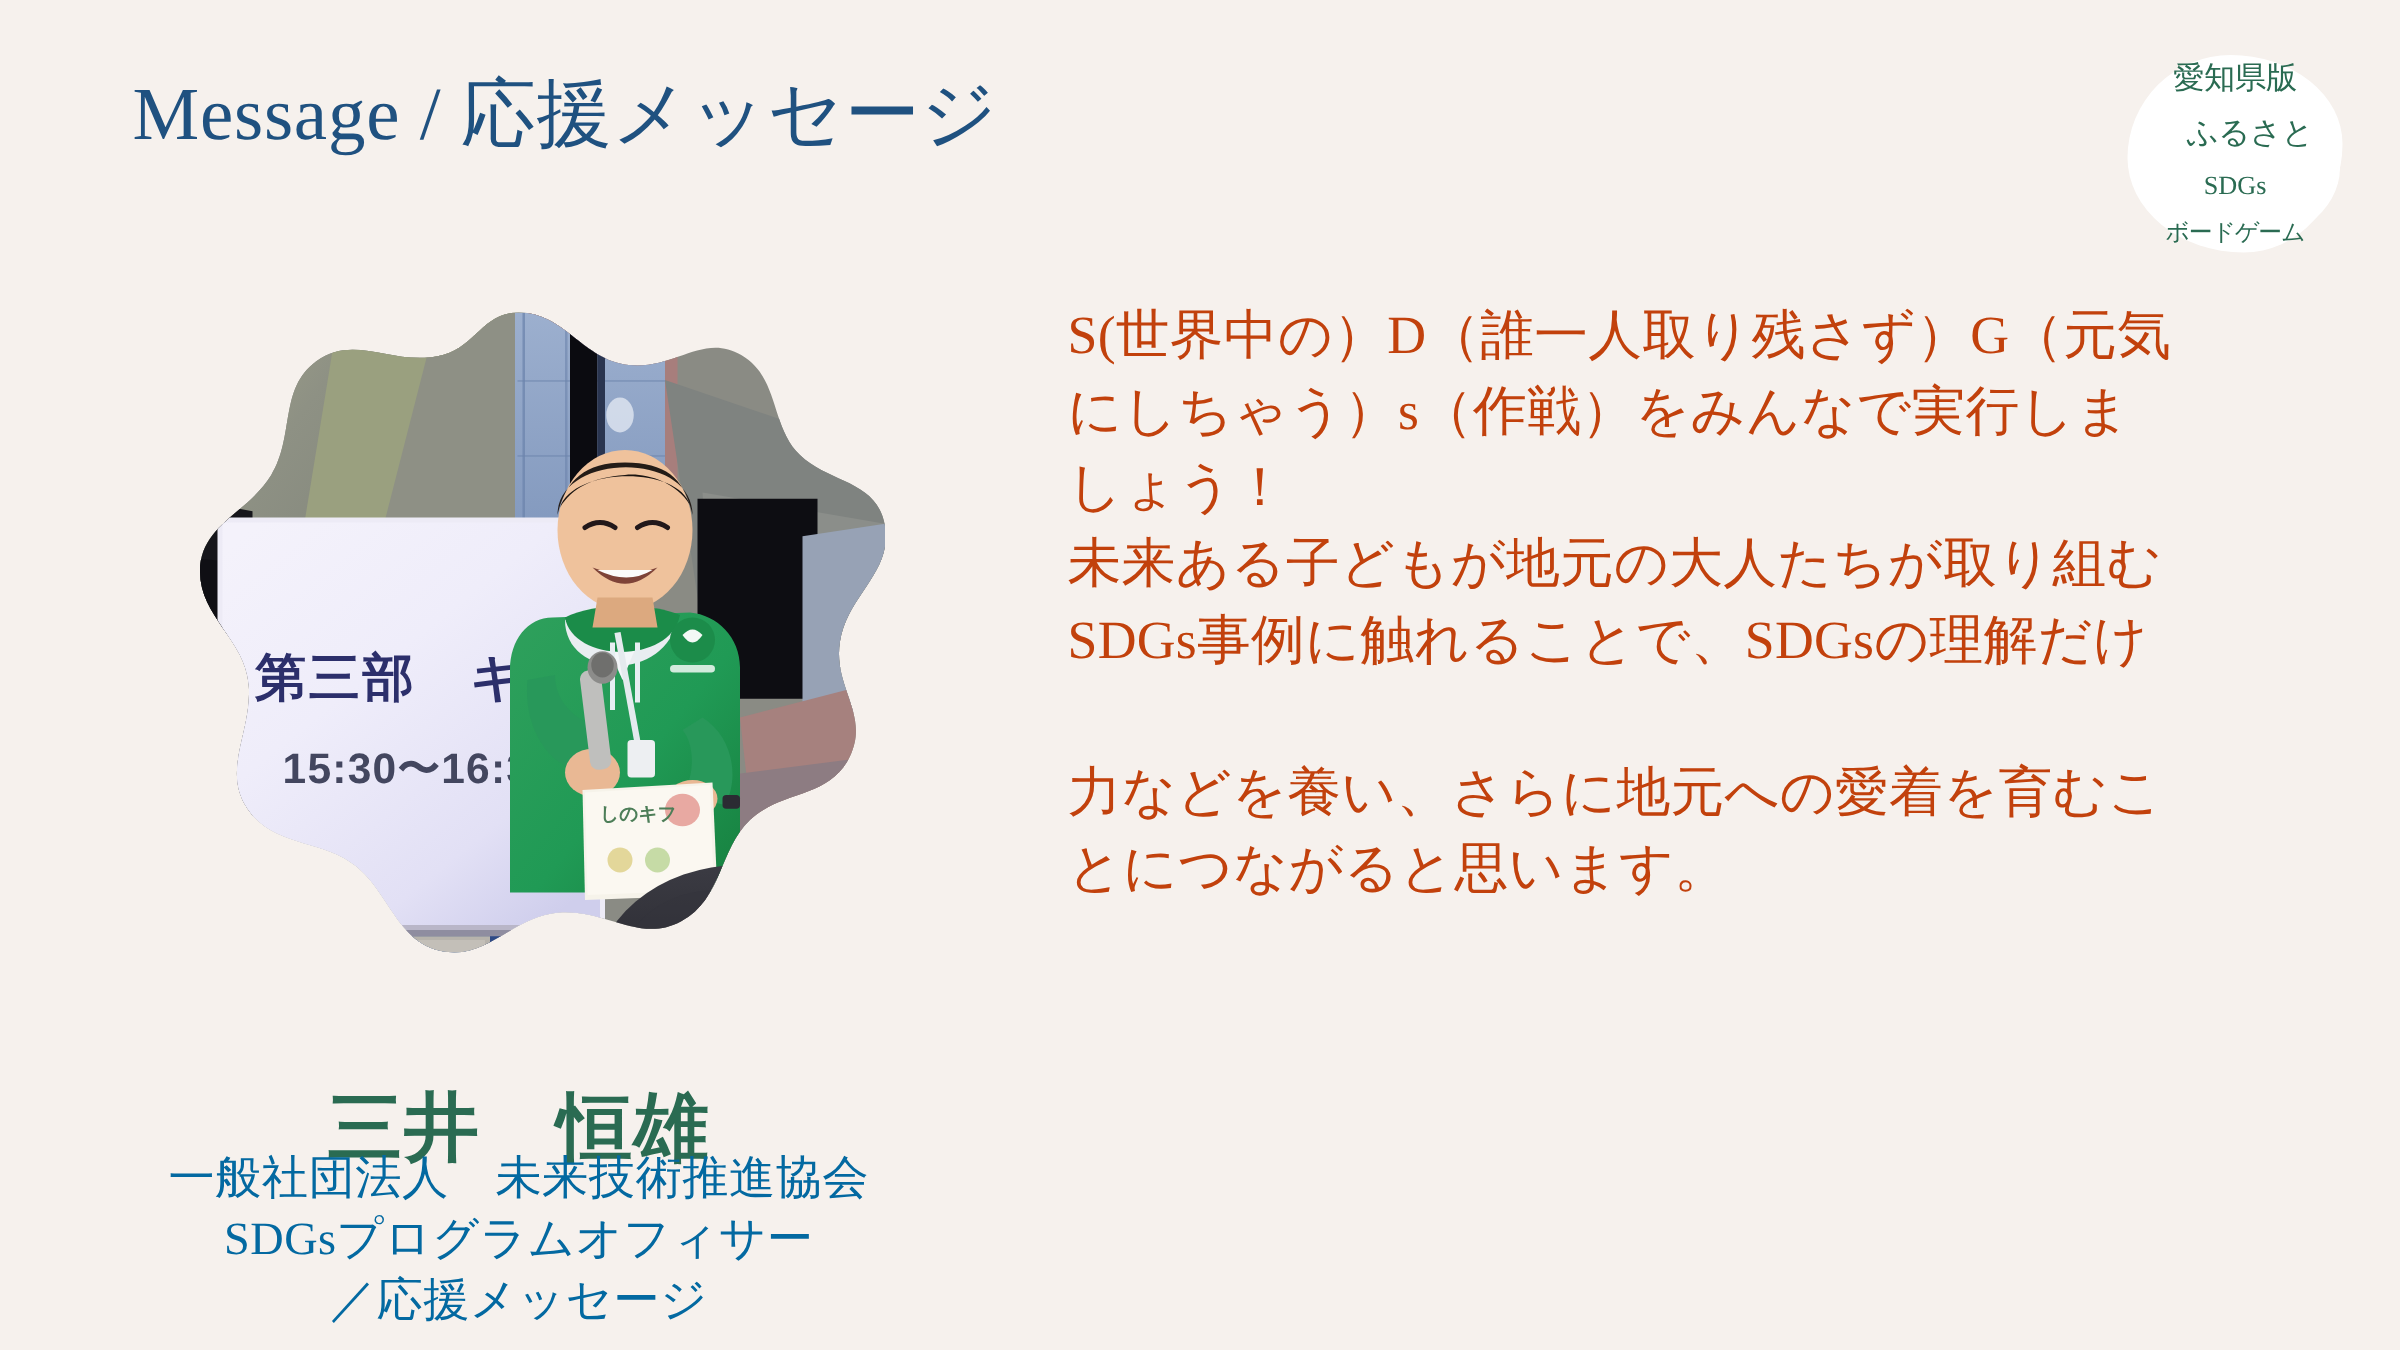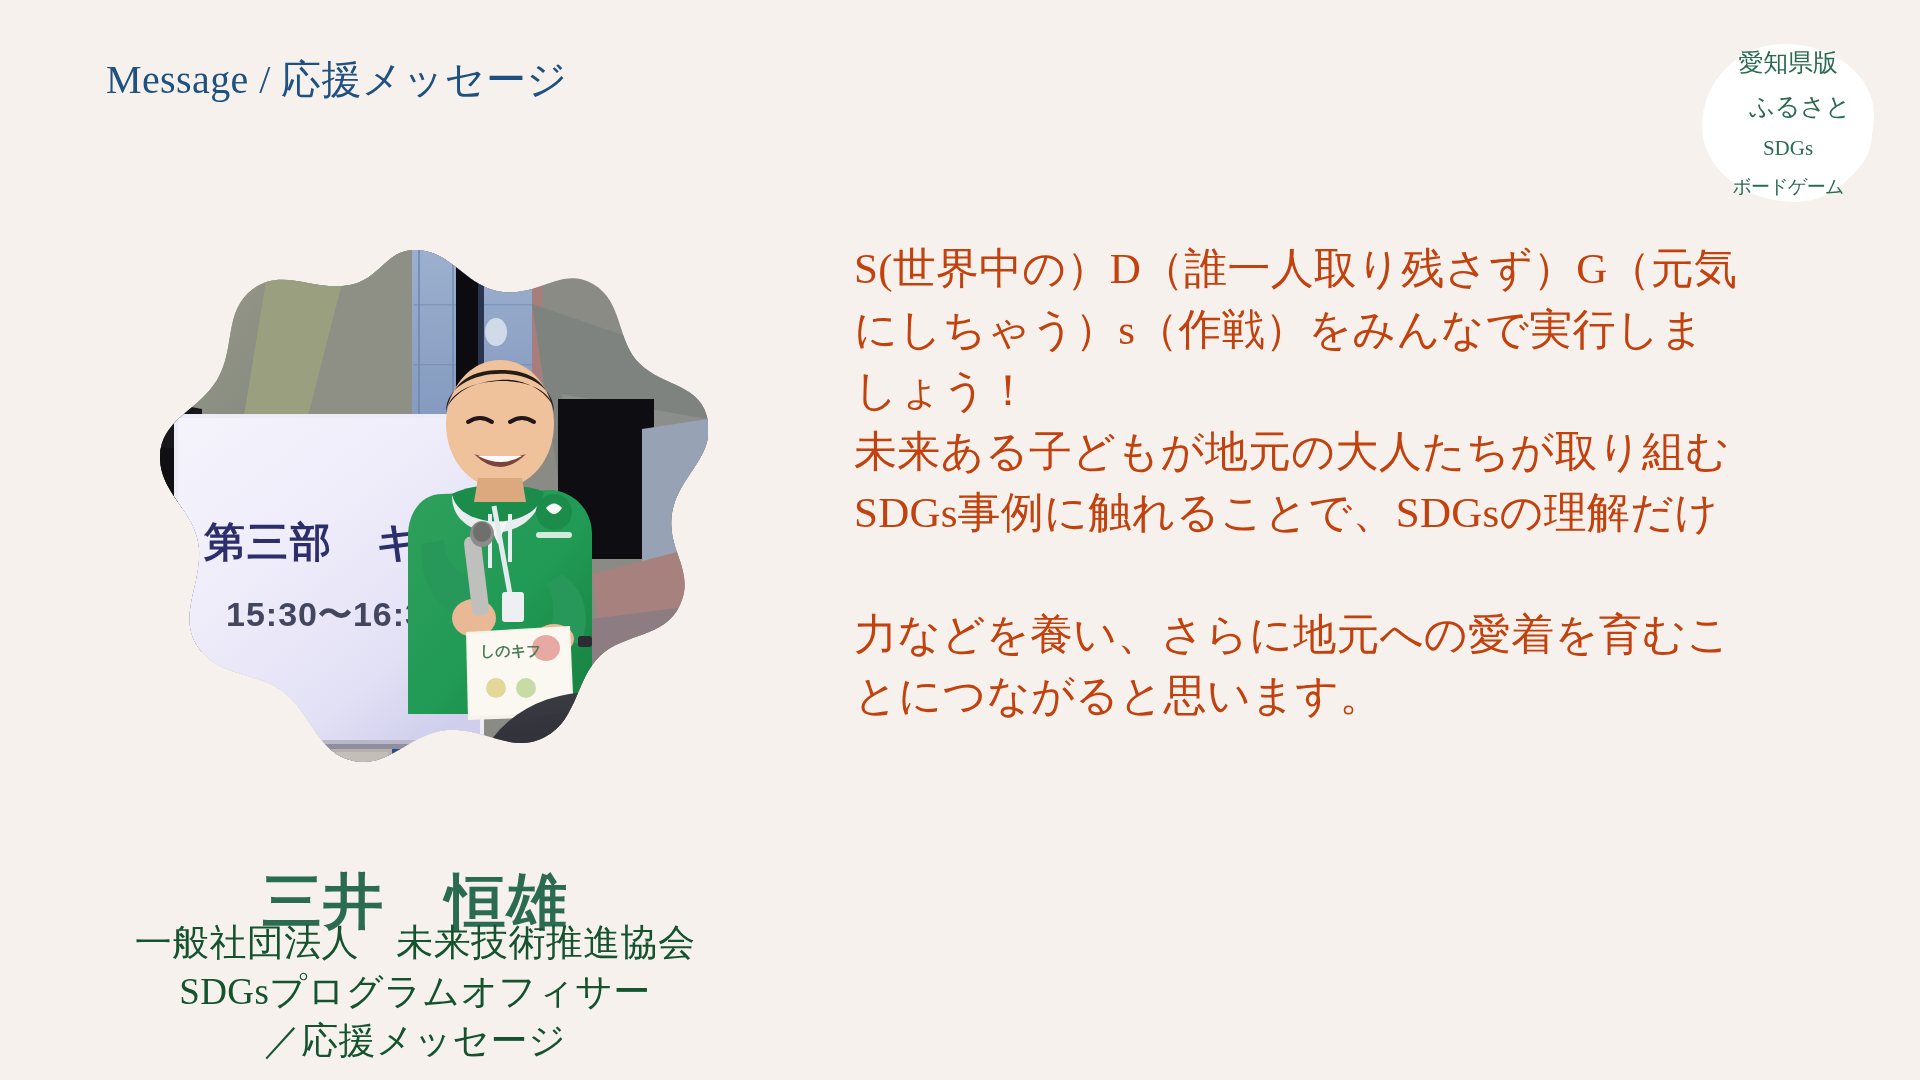--- a/index.html
+++ b/index.html
@@ -21,21 +21,21 @@
     position: absolute;
     inset: 0;
     background: #F6F1ED;
   }
 
   
   #page-title {
     position: absolute;
     left: 106px;
     top: 58px;
-    font-size: 40px;
+    font-size: 60px;
     line-height: 1.12;
     color: #1F5180;
     letter-spacing: 0.01em;
     white-space: nowrap;
     font-weight: 400;
   }
 
   
   #brand-badge {
     position: absolute;
@@ -104,21 +104,21 @@
     color: #2A6B52;
     font-weight: 700;
     letter-spacing: 0.02em;
   }
   #speaker-affiliation {
     position: absolute;
     left: 0px;
     top: 918px;
     width: 830px;
     text-align: center;
-    color: #14532d;
+    color: #0369a1;
     font-size: 37px;
     line-height: 1.33;
     font-weight: 400;
     letter-spacing: 0.01em;
   }
   #speaker-affiliation div { white-space: nowrap; }
 
   
   #message-body {
     position: absolute;

